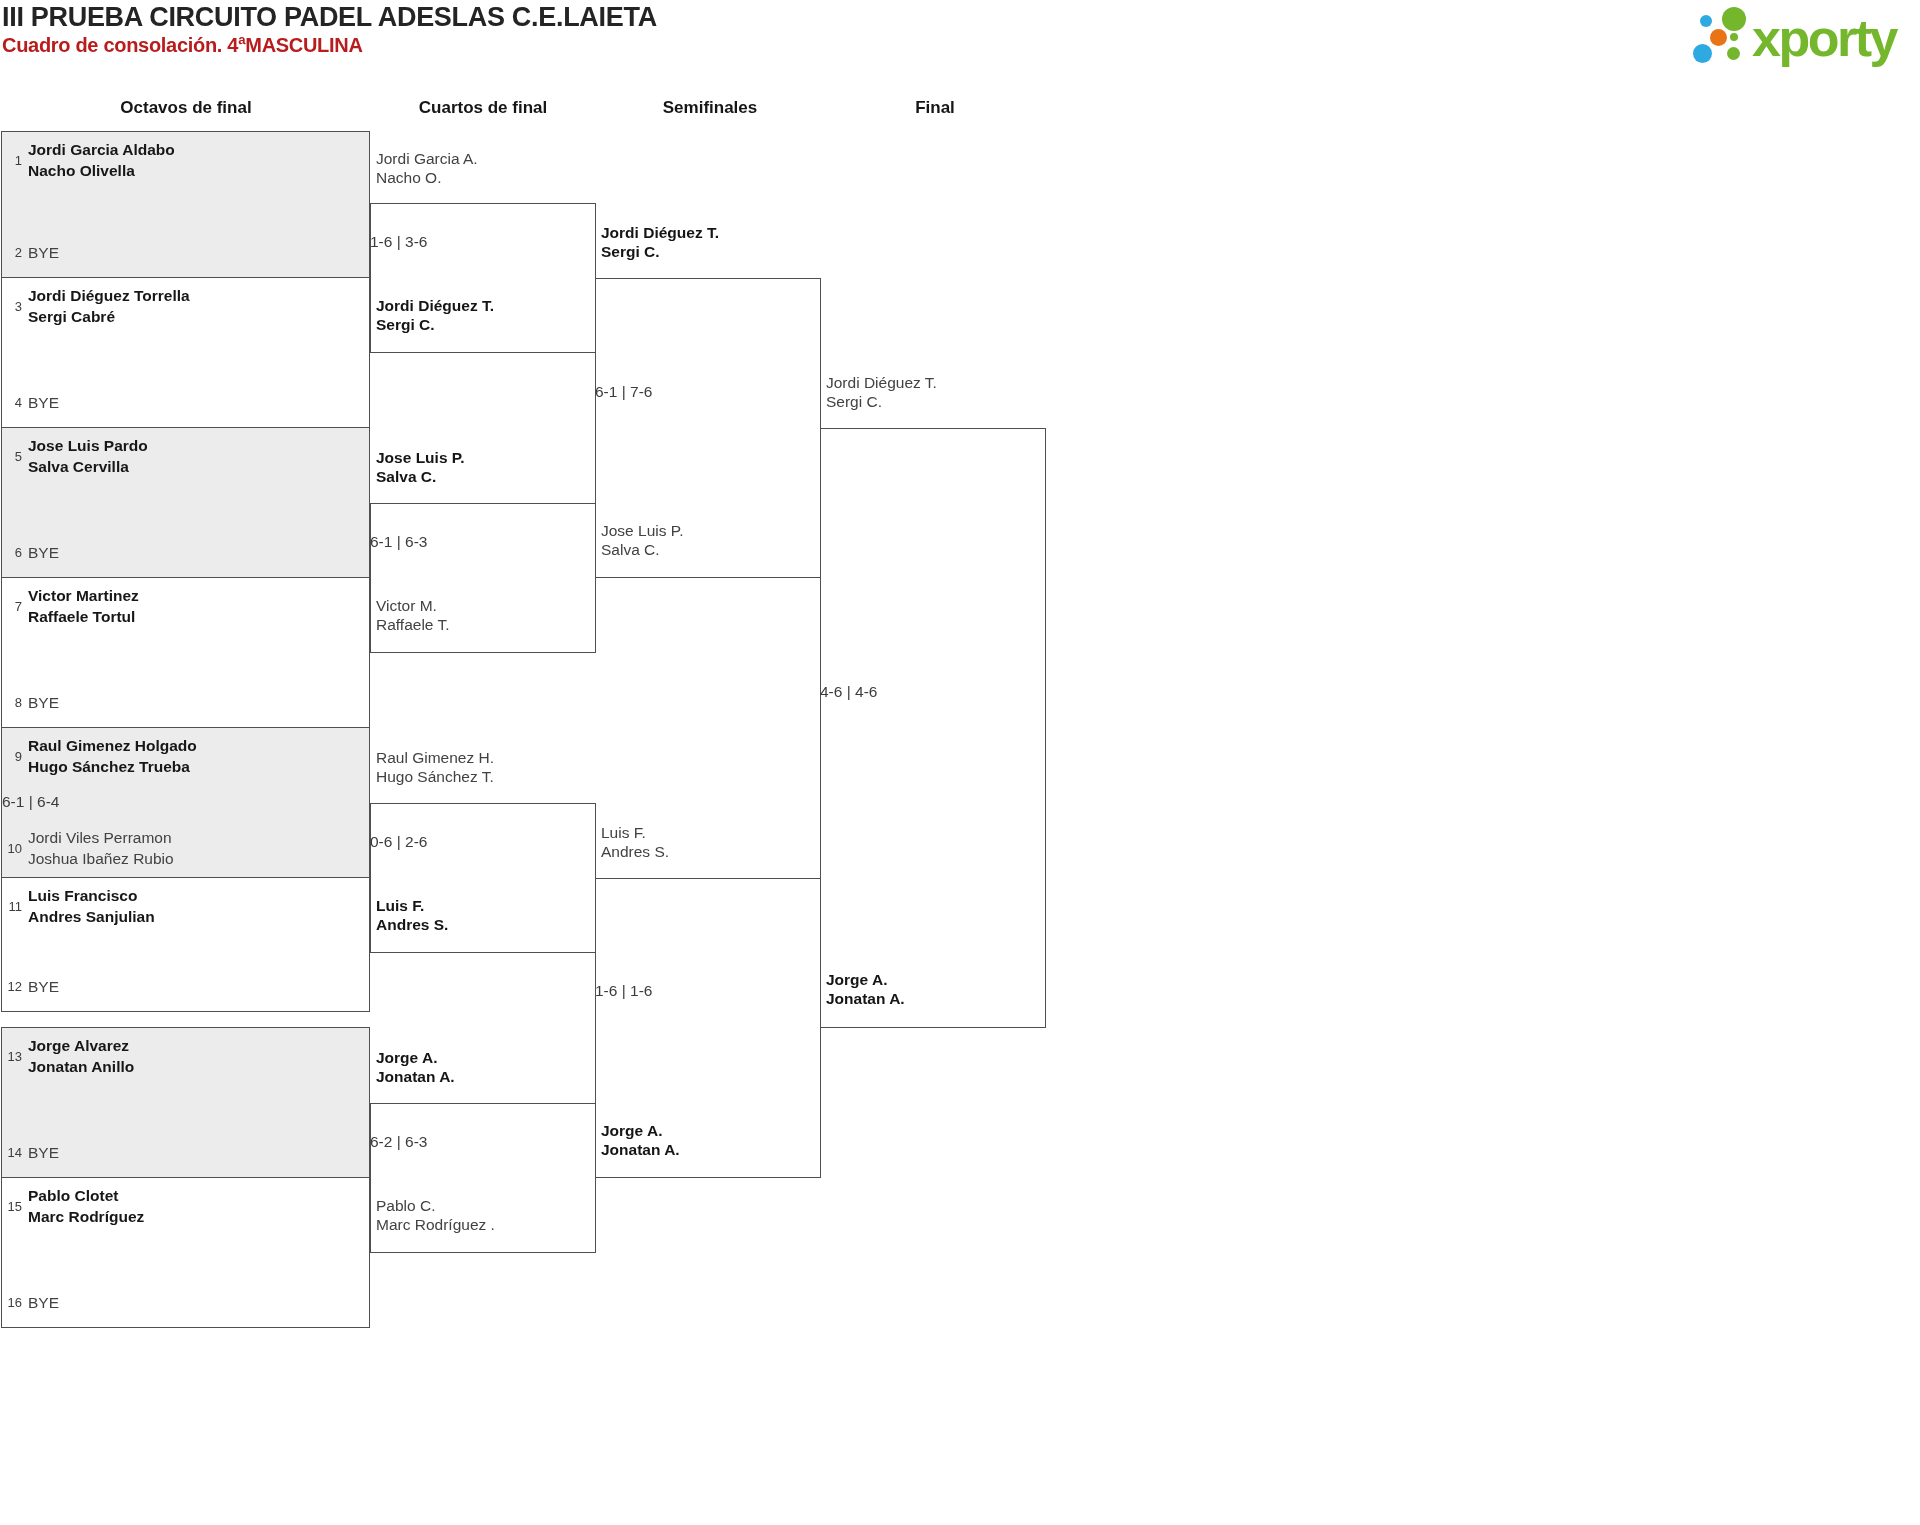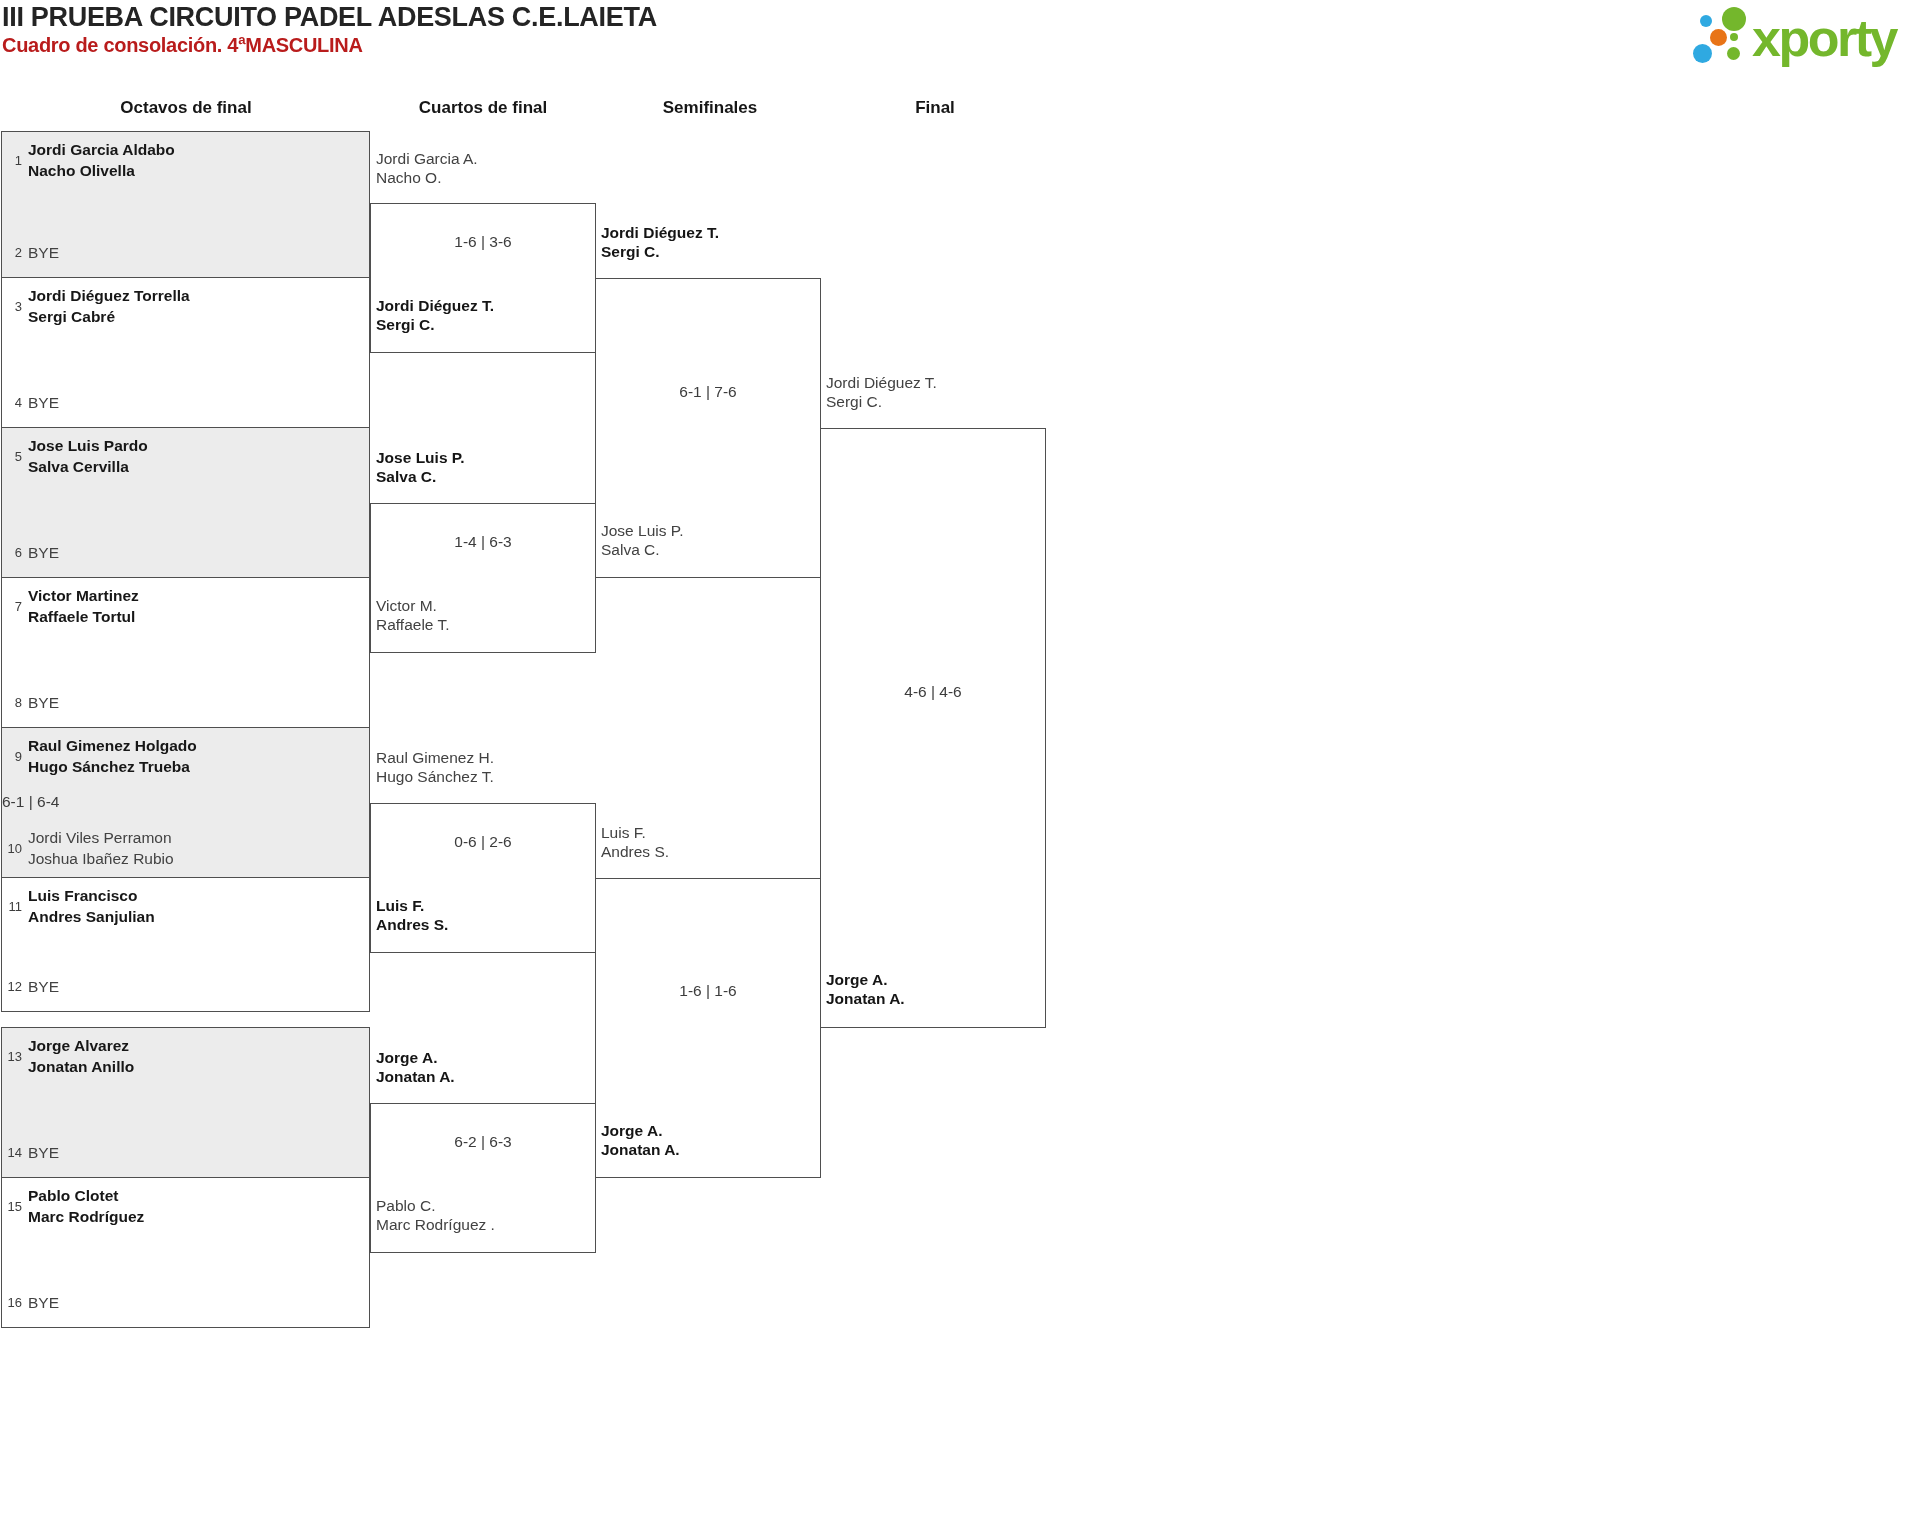--- a/index.html
+++ b/index.html
@@ -33,21 +33,21 @@
 
   
   .r1score{position:absolute;top:65px;left:0;width:369px;font-size:15.5px;color:#3c3c3c;}
 
   
   .rlabel{position:absolute;font-size:15.5px;color:#424242;font-weight:400;}
   .rlabel .ln{display:block;line-height:19px;white-space:pre;}
   .rlabel.winner{font-weight:700;color:#151515;}
 
   
-  .score{position:absolute;width:226px;text-align:center;font-size:15.5px;color:#3c3c3c;}
+  .score{position:absolute;width:226px;text-align:left;font-size:15.5px;color:#3c3c3c;}
 
   
   .logo{position:absolute;left:1688px;top:0;width:230px;height:75px;}
   .dot{position:absolute;border-radius:50%;}
   .wordmark{position:absolute;left:64px;top:12px;font-size:52px;line-height:52px;font-weight:700;letter-spacing:-2.5px;color:#74b72c;}
 </style>
 </head>
 <body>
 
 <div class="stage">
@@ -209,21 +209,21 @@
   <div class="rlabel winner" style="left:376px;top:296px">
     <span class="ln">Jordi Diéguez T.</span>
     <span class="ln">Sergi C.</span>
   </div>
 
   <div class="rect" style="left:370px;top:503px;height:150px"></div>
   <div class="rlabel winner" style="left:376px;top:448px">
     <span class="ln">Jose Luis P.</span>
     <span class="ln">Salva C.</span>
   </div>
-  <div class="score" style="left:370px;top:533px">1-4 | 6-3</div>
+  <div class="score" style="left:370px;top:533px">6-1 | 6-3</div>
   <div class="rlabel" style="left:376px;top:596px">
     <span class="ln">Victor M.</span>
     <span class="ln">Raffaele T.</span>
   </div>
 
   <div class="rect" style="left:370px;top:803px;height:150px"></div>
   <div class="rlabel" style="left:376px;top:748px">
     <span class="ln">Raul Gimenez H.</span>
     <span class="ln">Hugo Sánchez T.</span>
   </div>

